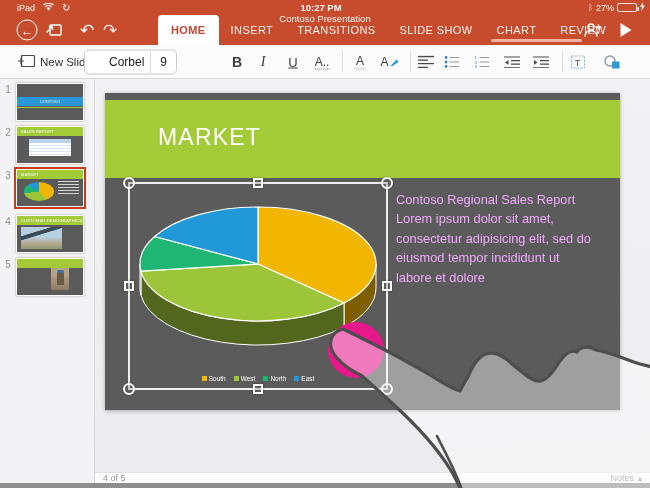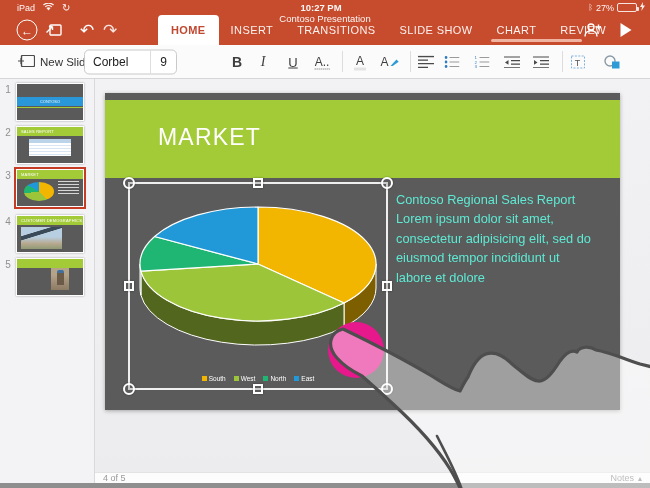--- a/index.html
+++ b/index.html
@@ -24,21 +24,21 @@
   .tab { display:flex; align-items:center; padding:0 12px; color:rgba(255,255,255,.92); font-size:11px; letter-spacing:.4px; position:relative; }
   .tab.active { background:#fff; color:#C04730; font-weight:bold; border-radius:4px 4px 0 0; padding:0 13px; }
   .tab-underline { position:absolute; left:6px; right:-34px; bottom:3px; height:3px; background:rgba(255,214,200,.75); border-radius:2px; }
   .play-tri { width:0; height:0; border-left:11px solid #fff; border-top:7px solid transparent; border-bottom:7px solid transparent; }
 
   
   .toolbar { position:absolute; left:0; top:45px; right:0; height:34px; background:#FBFBFB; border-bottom:1px solid #D6D6D6; }
   .tbi { position:absolute; top:50%; transform:translate(-50%,-50%); color:#3E3E3E; display:flex; align-items:center; justify-content:center; }
   .tb-div { position:absolute; top:6px; width:1px; height:21px; background:#DDD; }
   .new-slide { left:48px; gap:5px; font-size:11.5px; color:#333; transform:translate(0,-50%); position:absolute; top:50%; display:flex; align-items:center; }
-  .font-box { position:absolute; left:84px; top:50%; transform:translateY(-50%); width:93px; height:25px; background:#fff; border:1px solid #C9C9C9; border-radius:5px; display:flex; align-items:center; font-size:12px; color:#222; }
+  .font-box { position:absolute; left:84px; top:50%; transform:translateY(-50%); width:93px; height:25px; background:#fff; border:1px solid #C9C9C9; border-radius:5px; display:flex; align-items:center; font-size:12px; color:#222;padding-left:16px; }
   .font-name { flex:1; padding-left:8px; }
   .font-size { width:26px; text-align:center; border-left:1px solid #DDD; align-self:stretch; display:flex; align-items:center; justify-content:center; }
   .glyph-b { font-weight:bold; font-size:14px; }
   .glyph-i { font-family:"Liberation Serif", serif; font-style:italic; font-size:14px; }
   .glyph-u { font-size:13px; text-decoration:underline; }
   .glyph-more { font-size:12px; border-bottom:1px dotted #666; }
   .glyph-fc { font-size:12px; border-bottom:3px solid #E3E3E3; padding:0 2px; }
 
   
   .content { position:absolute; left:0; top:79px; width:650px; height:404px; display:flex; }
@@ -55,21 +55,21 @@
   .mini-lines { position:absolute; right:6%; top:30%; width:21px; height:14px; background:repeating-linear-gradient(rgba(255,255,255,.75) 0 1px, transparent 1px 3px); }
   .t4-photo { position:absolute; left:6%; top:30%; width:62%; height:62%; background:linear-gradient(180deg,#B8CFE2 0 45%, #B7A98F 75%, #8F9A74 100%); }
   .t4-photo::after { content:""; position:absolute; inset:0; background:linear-gradient(163deg, transparent 26%, #3A4A57 28% 38%, transparent 40%); }
   .t5-photo { position:absolute; left:52%; top:26%; width:27%; height:60%; background:linear-gradient(180deg,#B3A389 0 30%, #8D7B63 100%); }
   .t5-photo::after { content:""; position:absolute; left:30%; top:8%; width:40%; height:70%; background:linear-gradient(#3E6F9E 0 22%, #6B5A48 22% 100%); border-radius:2px 2px 0 0; }
 
   .canvas { flex:1; position:relative; background:linear-gradient(#F2F2F4,#ECECEE); }
   .slide { position:absolute; left:10px; top:14px; width:515px; height:317px; background:#5B5B5B; box-shadow:0 1px 4px rgba(0,0,0,.3); }
   .banner { position:absolute; left:0; right:0; top:7px; height:78px; background:#A3CB38; }
   .slide-title { position:absolute; left:53px; top:24px; font-size:23px; font-weight:300; letter-spacing:1.2px; color:#fff; }
-  .body-text { position:absolute; left:291px; top:97px; width:226px; font-size:12.8px; line-height:1.52; color:#5eead4; white-space:pre-line; }
+  .body-text { position:absolute; left:291px; top:97px; width:226px; font-size:12.8px; line-height:1.52; color:#f0abfc; white-space:pre-line; }
 
   .sel-box { position:absolute; left:23px; top:89px; width:260px; height:208px; border:2px solid #EFEFEF; }
   .h-c { position:absolute; width:12px; height:12px; border:2px solid #fff; border-radius:50%; background:rgba(91,91,91,.25); box-shadow:0 0 2px rgba(0,0,0,.4); }
   .h-s { position:absolute; width:10px; height:10px; border:2px solid #fff; background:rgba(91,91,91,.25); box-shadow:0 0 2px rgba(0,0,0,.4); }
   .tl{left:-7px;top:-7px}.tr{right:-7px;top:-7px}.bl{left:-7px;bottom:-7px}.br{right:-7px;bottom:-7px}
   .tm{left:50%;margin-left:-5px;top:-6px}.bm{left:50%;margin-left:-5px;bottom:-6px}.lm{top:50%;margin-top:-5px;left:-6px}.rm{top:50%;margin-top:-5px;right:-6px}
 
   .pie-svg { position:absolute; left:13px; top:97px; }
   .legend { position:absolute; left:23px; top:282px; width:260px; display:flex; justify-content:center; gap:8px; font-size:6.5px; color:#fff; }
   .leg-item { display:flex; align-items:center; gap:2px; }

